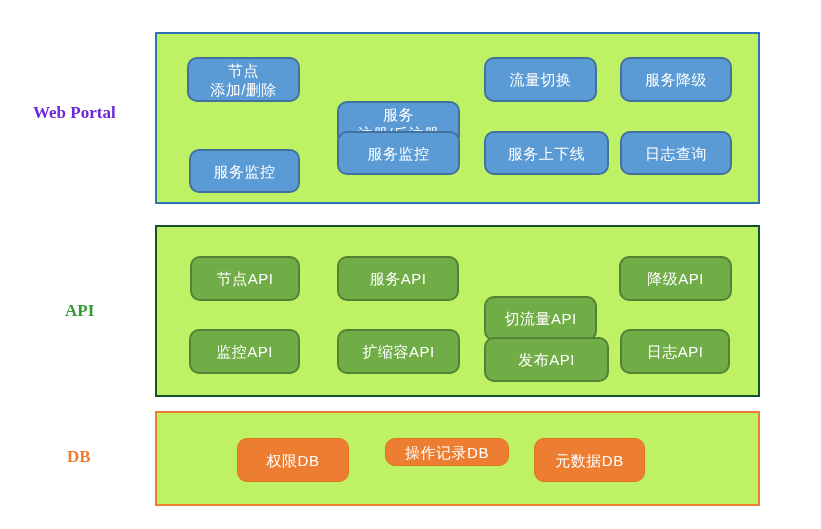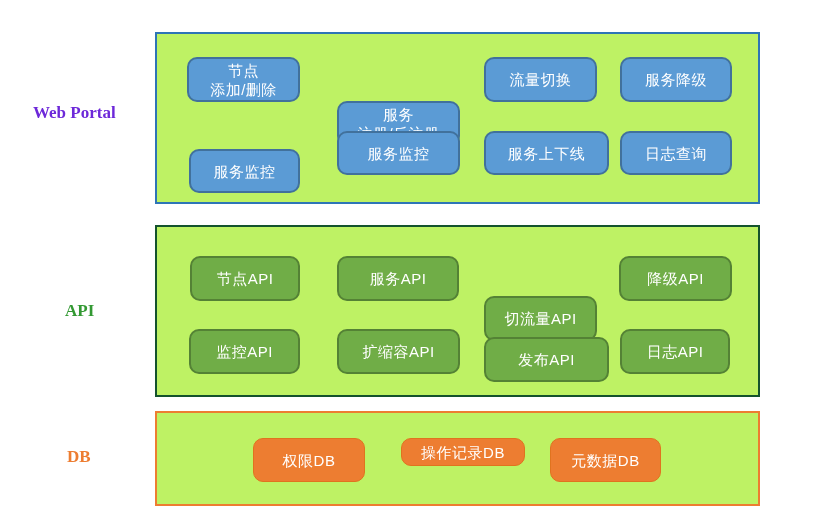--- a/index.html
+++ b/index.html
@@ -55,21 +55,20 @@
     background: #5B9BD5;
     border: 2px solid #41719C;
   }
   .btn-green {
     background: #70AD47;
     border: 2px solid #548235;
   }
   .btn-orange {
     background: #ED7D31;
     border: 1px solid #E0731F;
-    margin-left: 16px;
   }
 </style>
 </head>
 <body>
 
 <div class="canvas">
 
   <div class="layer-label label-wp">Web Portal</div>
   <div class="layer-label label-api">API</div>
   <div class="layer-label label-db">DB</div>

